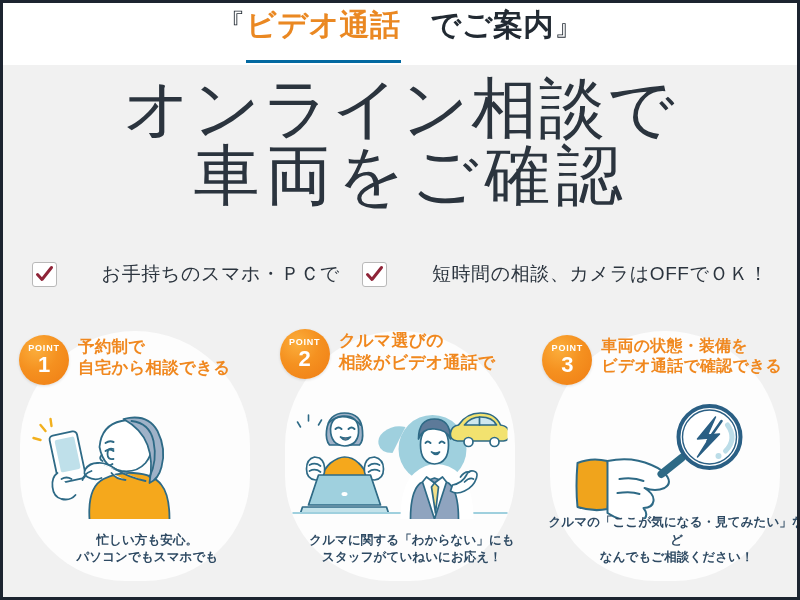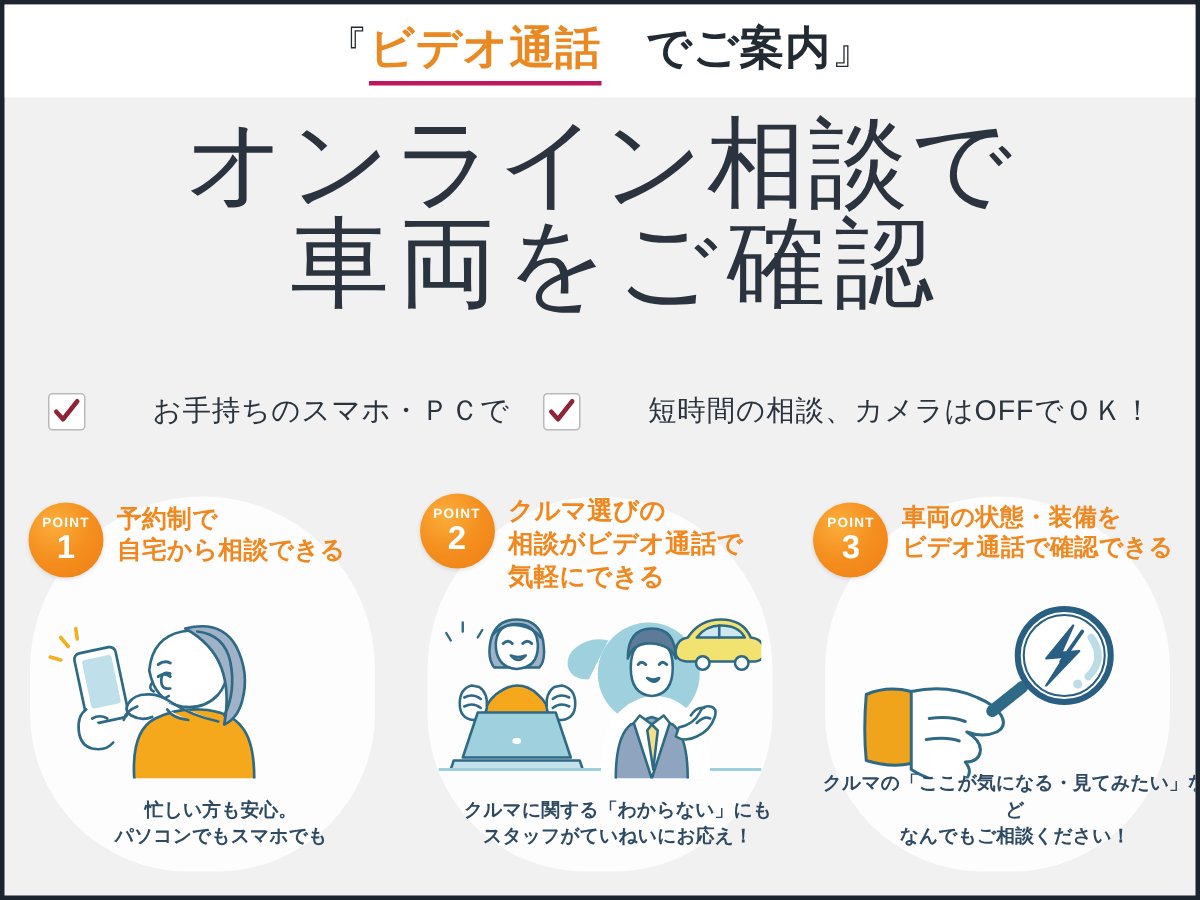--- a/index.html
+++ b/index.html
@@ -24,22 +24,22 @@
     background:#ffffff;
     display:flex; align-items:center; justify-content:center;
   }
   .header-title {
     font-size:30px; font-weight:700; color:#222a33;
     letter-spacing:.5px; white-space:nowrap;
     display:flex; align-items:baseline;
   }
   .header-title .accent {
     color:#ea8822;
-    border-bottom:3px solid #be185d;
-    padding-bottom:1px;
+    border-bottom:3px solid #0369a1;
+    padding-bottom:14px;
   }
   .header-title .plain { color:#222a33;margin-left:30px; }
   .header-title .bracket { color:#222a33; font-weight:500; }
 
   
   .headline {
     position:absolute; left:0; top:72px; width:100%;
     text-align:center; color:#2b343e;
     line-height:1.02;
   }
@@ -234,21 +234,20 @@
       <div class="point-inner">
 
         <div class="point-head">
           <div class="badge">
             <span class="badge-word">POINT</span>
             <span class="badge-num">2</span>
           </div>
           <div class="point-title">
             <div>クルマ選びの</div>
             <div>相談がビデオ通話で</div>
-            <div>気軽にできる</div>
           </div>
         </div>
 
         <div class="illus">
           <svg viewBox="0 0 215 118">
             <g stroke="#2e6a86" stroke-width="1.7" fill="none" stroke-linecap="round" stroke-linejoin="round">
 
               <path d="M8 26 L5 21 M16 20 L16 14 M26 24 L29 19" stroke="#2e6a86" stroke-width="1.6"></path>
 
               <path d="M34 30 q2 -18 18 -18 q17 0 18 18 q1 10 -3 14 l-30 0 q-4 -5 -3 -14z" fill="#9fb2c8"></path>

